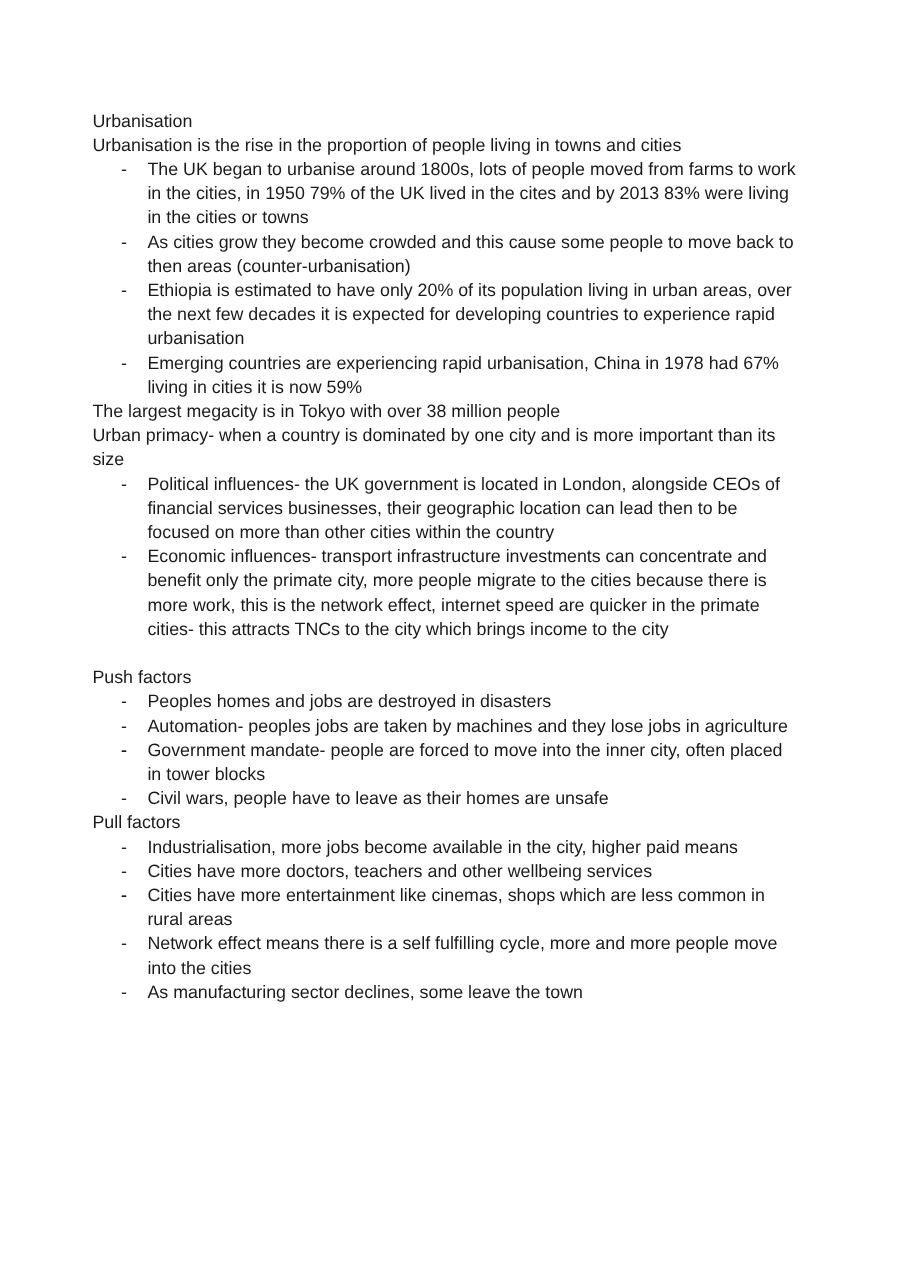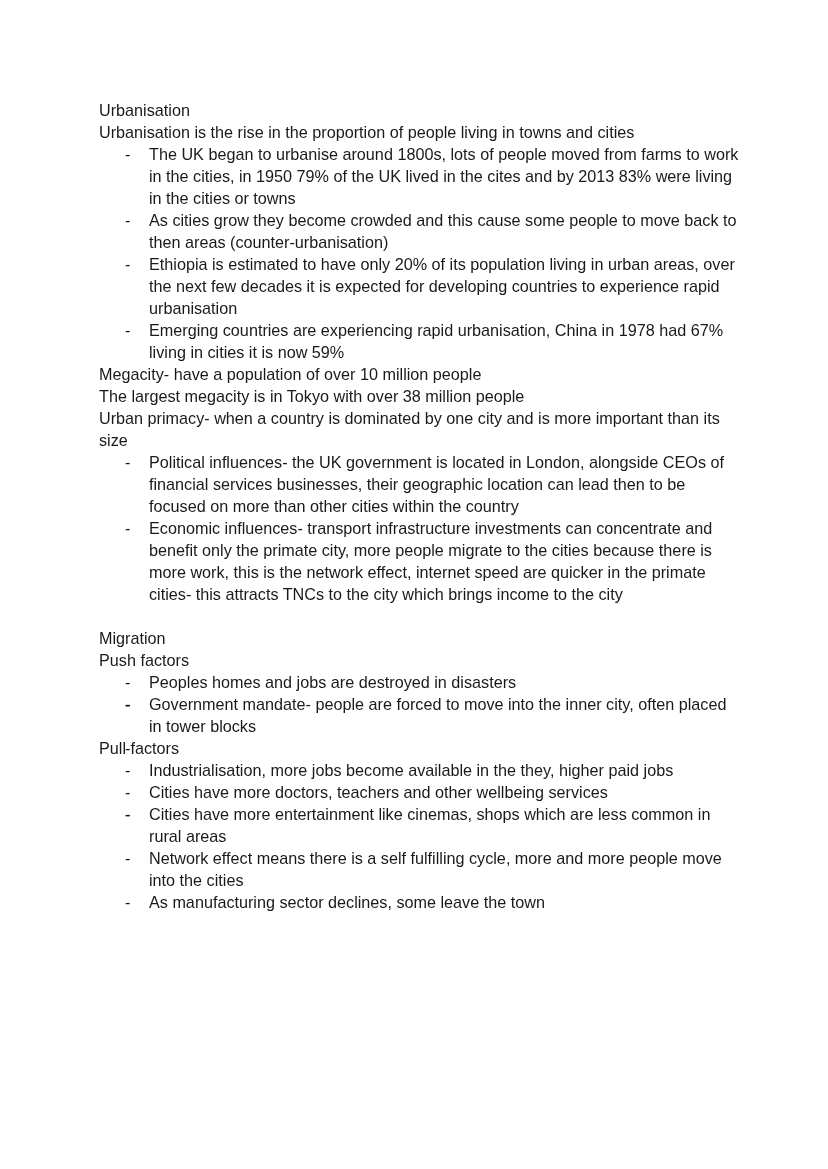--- a/index.html
+++ b/index.html
@@ -10,21 +10,21 @@
     body {
       width: 828px;
       height: 1169px;
       position: relative;
       overflow: hidden;
       font-family: "Liberation Sans", sans-serif;
       color: #1a1a1a;
     }
     .page {
       position: absolute;
-      left: 99px;
+      left: 84px;
       top: 99px;
       width: 640px;
       font-size: 16.2px;
       line-height: 22px;
     }
     .line {
       margin: 0;
       white-space: normal;
     }
     ul.bullets {
@@ -52,42 +52,40 @@
 <div class="page">
 
   <p class="line">Urbanisation</p>
   <p class="line">Urbanisation is the rise in the proportion of people living in towns and cities</p>
   <ul class="bullets">
     <li><span class="dash">-</span><span>The UK began to urbanise around 1800s, lots of people moved from farms to work in the cities, in 1950 79% of the UK lived in the cites and by 2013 83% were living in the cities or towns</span></li>
     <li><span class="dash">-</span><span>As cities grow they become crowded and this cause some people to move back to then areas (counter-urbanisation)</span></li>
     <li><span class="dash">-</span><span>Ethiopia is estimated to have only 20% of its population living in urban areas, over the next few decades it is expected for developing countries to experience rapid urbanisation</span></li>
     <li><span class="dash">-</span><span>Emerging countries are experiencing rapid urbanisation, China in 1978 had 67% living in cities it is now 59%</span></li>
   </ul>
-  <p class="line">Megacity- have a population of over 10 million people</p>
   <p class="line">The largest megacity is in Tokyo with over 38 million people</p>
   <p class="line">Urban primacy- when a country is dominated by one city and is more important than its size</p>
   <ul class="bullets">
     <li><span class="dash">-</span><span>Political influences- the UK government is located in London, alongside CEOs of financial services businesses, their geographic location can lead then to be focused on more than other cities within the country</span></li>
     <li><span class="dash">-</span><span>Economic influences- transport infrastructure investments can concentrate and benefit only the primate city, more people migrate to the cities because there is more work, this is the network effect, internet speed are quicker in the primate cities- this attracts TNCs to the city which brings income to the city</span></li>
   </ul>
 
   <div class="gap"></div>
 
-  <p class="line">Migration</p>
   <p class="line">Push factors</p>
   <ul class="bullets">
     <li><span class="dash">-</span><span>Peoples homes and jobs are destroyed in disasters</span></li>
-    <li><span class="dash">-</span></li>
+    <li><span class="dash">-</span><span>Automation- peoples jobs are taken by machines and they lose jobs in agriculture</span></li>
     <li><span class="dash">-</span></li>
     <li><span class="dash">-</span><span>Government mandate- people are forced to move into the inner city, often placed in tower blocks</span></li>
-    <li><span class="dash">-</span></li>
+    <li><span class="dash">-</span><span>Civil wars, people have to leave as their homes are unsafe</span></li>
   </ul>
   <p class="line">Pull factors</p>
   <ul class="bullets">
-    <li><span class="dash">-</span><span>Industrialisation, more jobs become available in the they, higher paid jobs</span></li>
+    <li><span class="dash">-</span><span>Industrialisation, more jobs become available in the city, higher paid means</span></li>
     <li><span class="dash">-</span><span>Cities have more doctors, teachers and other wellbeing services</span></li>
     <li><span class="dash">-</span></li>
     <li><span class="dash">-</span><span>Cities have more entertainment like cinemas, shops which are less common in rural areas</span></li>
   </ul>
   <ul class="bullets">
     <li><span class="dash">-</span><span>Network effect means there is a self fulfilling cycle, more and more people move into the cities</span></li>
     <li><span class="dash">-</span><span>As manufacturing sector declines, some leave the town</span></li>
   </ul>
 
 </div>

